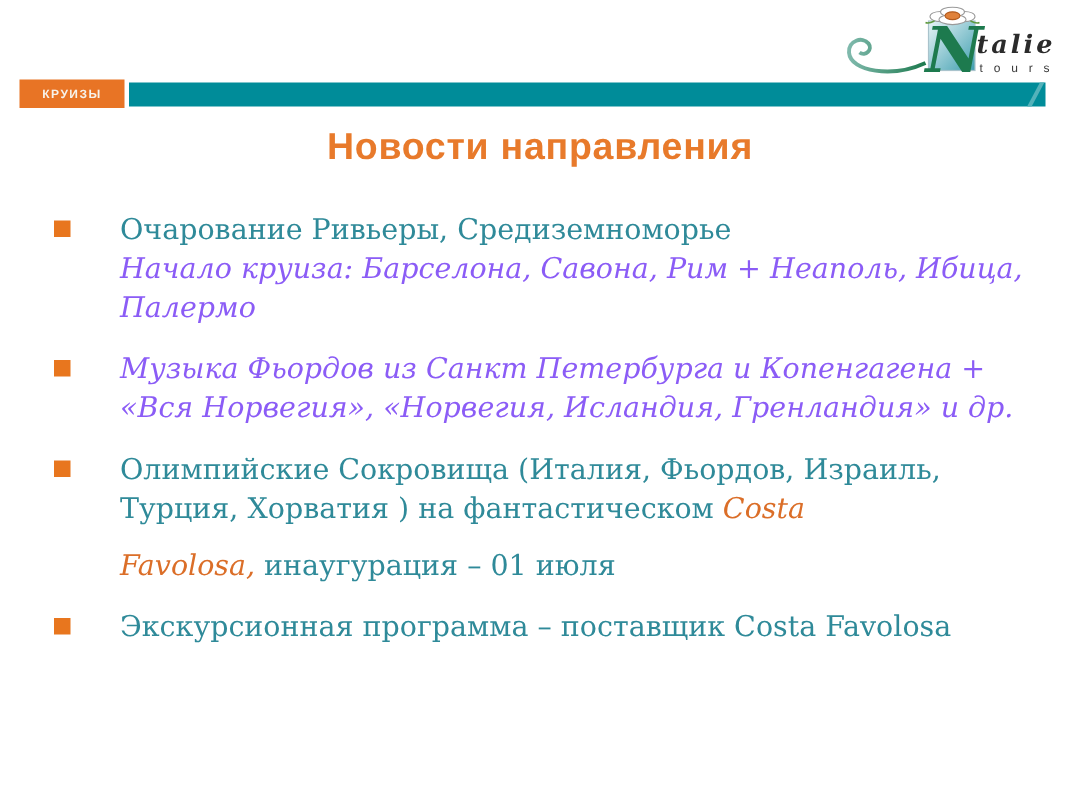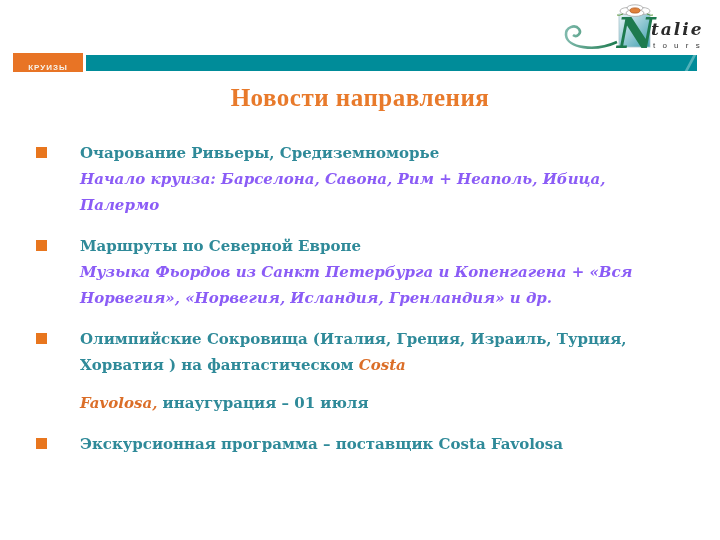--- a/index.html
+++ b/index.html
@@ -5,45 +5,45 @@
   html,body{margin:0;padding:0;}
   .slide{
     position:relative;width:720px;height:540px;background:#ffffff;
     overflow:hidden;font-family:"DejaVu Serif", serif;
   }
   
   .tab{
     position:absolute;left:13px;top:53px;width:70px;height:19px;
     background:#E87425;color:#f7f2ea;
     font-family:"Liberation Sans", sans-serif;font-size:8px;font-weight:bold;
-    letter-spacing:1px;display:flex;align-items:flex-end;justify-content:center;
+    letter-spacing:1px;display:flex;align-items:center;justify-content:center;
   }
   .bar{
     position:absolute;left:86px;top:55px;width:611px;height:16px;
     background:#008C99;
   }
   .bar::after{
     content:"";position:absolute;right:5px;top:0;bottom:0;width:3px;
     background:#53b2ba;transform:skewX(-28deg);
   }
   
   .title{
     position:absolute;left:0;right:0;top:84px;text-align:center;
-    font-family:Liberation Serif, serif;font-weight:bold;
+    font-family:Liberation Sans, sans-serif;font-weight:bold;
     font-size:25px;color:#E87A2B;letter-spacing:0.5px;
   }
   
   .logo{position:absolute;top:2px;right:16px;width:145px;height:56px;}
   
   .content{position:absolute;left:36px;top:140px;width:660px;}
   .item{position:relative;padding-left:44px;margin-bottom:15px;}
   .item .sq{
     position:absolute;left:0;top:7px;width:11px;height:11px;background:#E8761E;
   }
-  .item p{margin:0;font-size:15px;line-height:26px;font-weight:bold;max-width:608px;}
+  .item p{margin:0;font-size:19px;line-height:26px;font-weight:normal;max-width:608px;}
   .teal{color:#2F8A99;}
   .accent{color:#DB6E28;font-style:italic;}
   .detail{color:#8b5cf6;font-style:italic;}
   .line2{margin-top:12px !important;}
 </style>
 </head>
 <body>
 
 <div class="slide">
 
@@ -88,27 +88,26 @@
   <div class="content">
 
     <div class="item">
       <span class="sq"></span>
       <p class="teal">Очарование Ривьеры, Средиземноморье</p>
       <p class="detail">Начало круиза: Барселона, Савона, Рим + Неаполь, Ибица, Палермо</p>
     </div>
 
     <div class="item">
       <span class="sq"></span>
-      <p class="teal">Маршруты по Северной Европе</p>
       <p class="detail">Музыка Фьордов из Санкт Петербурга и Копенгагена + «Вся Норвегия», «Норвегия, Исландия, Гренландия» и др.</p>
     </div>
 
     <div class="item">
       <span class="sq"></span>
-      <p><span class="teal">Олимпийские Сокровища (Италия, Греция, Израиль, Турция, Хорватия ) на фантастическом </span><span class="accent">Costa</span></p>
+      <p><span class="teal">Олимпийские Сокровища (Италия, Фьордов, Израиль, Турция, Хорватия ) на фантастическом </span><span class="accent">Costa</span></p>
       <p class="line2"><span class="accent">Favolosa,</span><span class="teal"> инаугурация – 01 июля</span></p>
     </div>
 
     <div class="item">
       <span class="sq"></span>
       <p class="teal">Экскурсионная программа – поставщик Costa Favolosa</p>
     </div>
 
   </div>
 </div>

